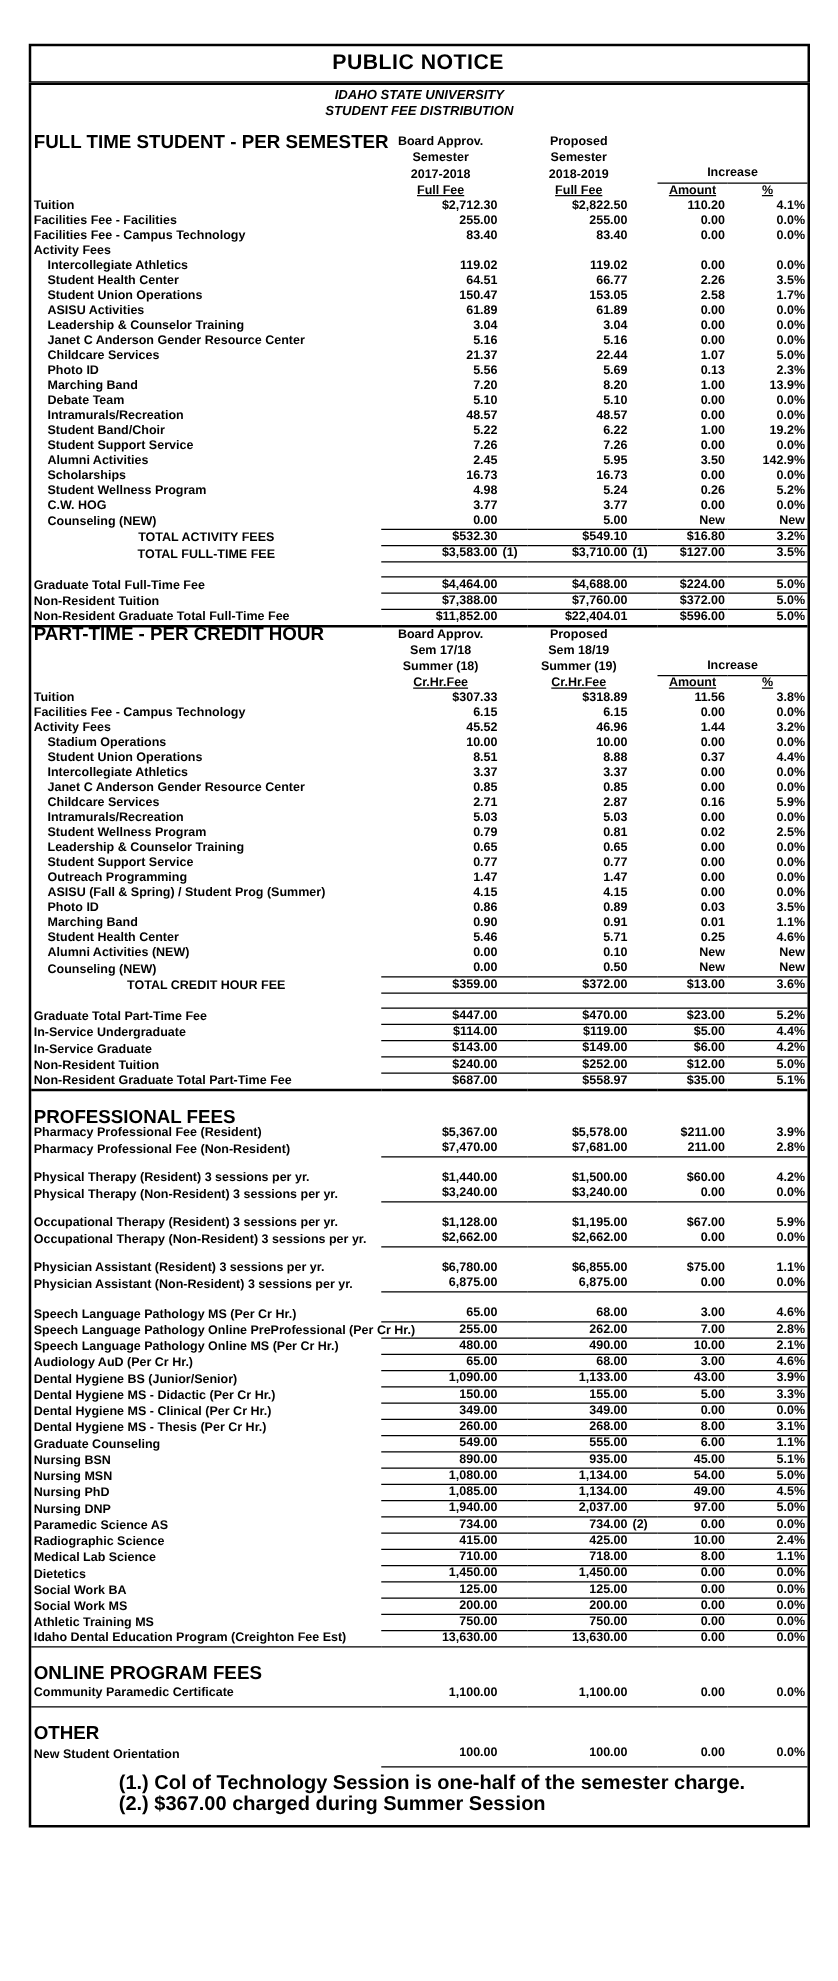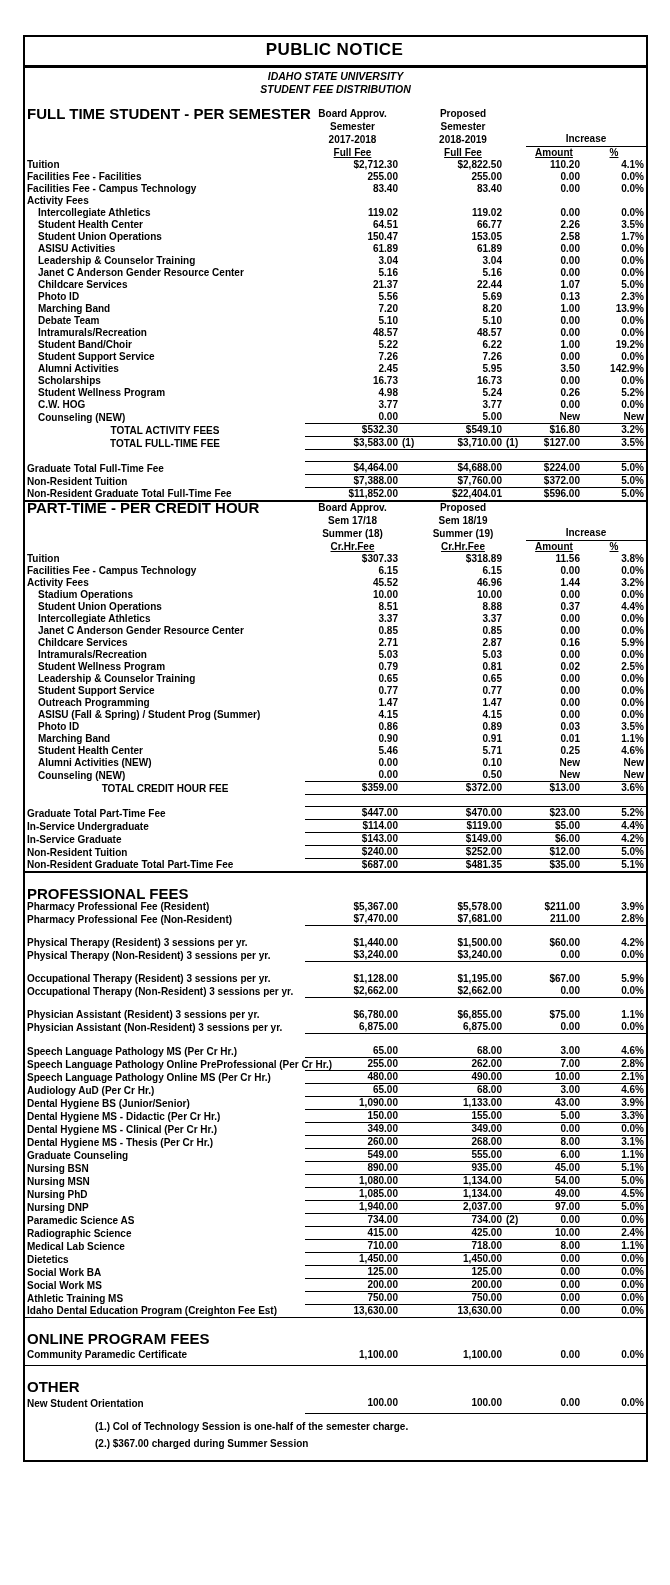--- a/index.html
+++ b/index.html
@@ -37,21 +37,21 @@
   td.amt-h{text-align:left;}
   td.pct-h{text-align:center;}
   span.u{text-decoration:underline;}
 
   
   tr.secthead td{font-size:15px;line-height:14px;padding-top:14px;}
   tr.secthead.thick td{border-top:2.5px solid #000;}
   tr.secthead.thin td{border-top:1.5px solid #000;}
 
   
-  .footnotes{padding:5px 0 2px 70px;font-weight:bold;font-size:10px;line-height:16.5px;}
+  .footnotes{padding:5px 0 2px 70px;font-weight:bold;font-size:16px;line-height:16.5px;}
 </style>
 </head>
 <body>
 
 <div class="page">
 
   <div class="notice-box">
     <div class="notice-title">PUBLIC NOTICE</div>
     <div>
 
@@ -631,21 +631,21 @@
           <td class="n"></td>
           <td class="v">$252.00</td>
           <td class="n"></td>
           <td class="v">$12.00</td>
           <td class="v">5.0%</td>
         </tr>
           <tr>
           <td class="lbl">Non-Resident Graduate Total Part-Time Fee</td>
           <td class="v">$687.00</td>
           <td class="n"></td>
-          <td class="v">$481.35</td>
+          <td class="v">$558.97</td>
           <td class="n"></td>
           <td class="v">$35.00</td>
           <td class="v">5.1%</td>
         </tr>
         </tbody>
 
       <tbody>
         <tr class="secthead thick">
           <td colspan="7">PROFESSIONAL FEES</td>
         </tr>

